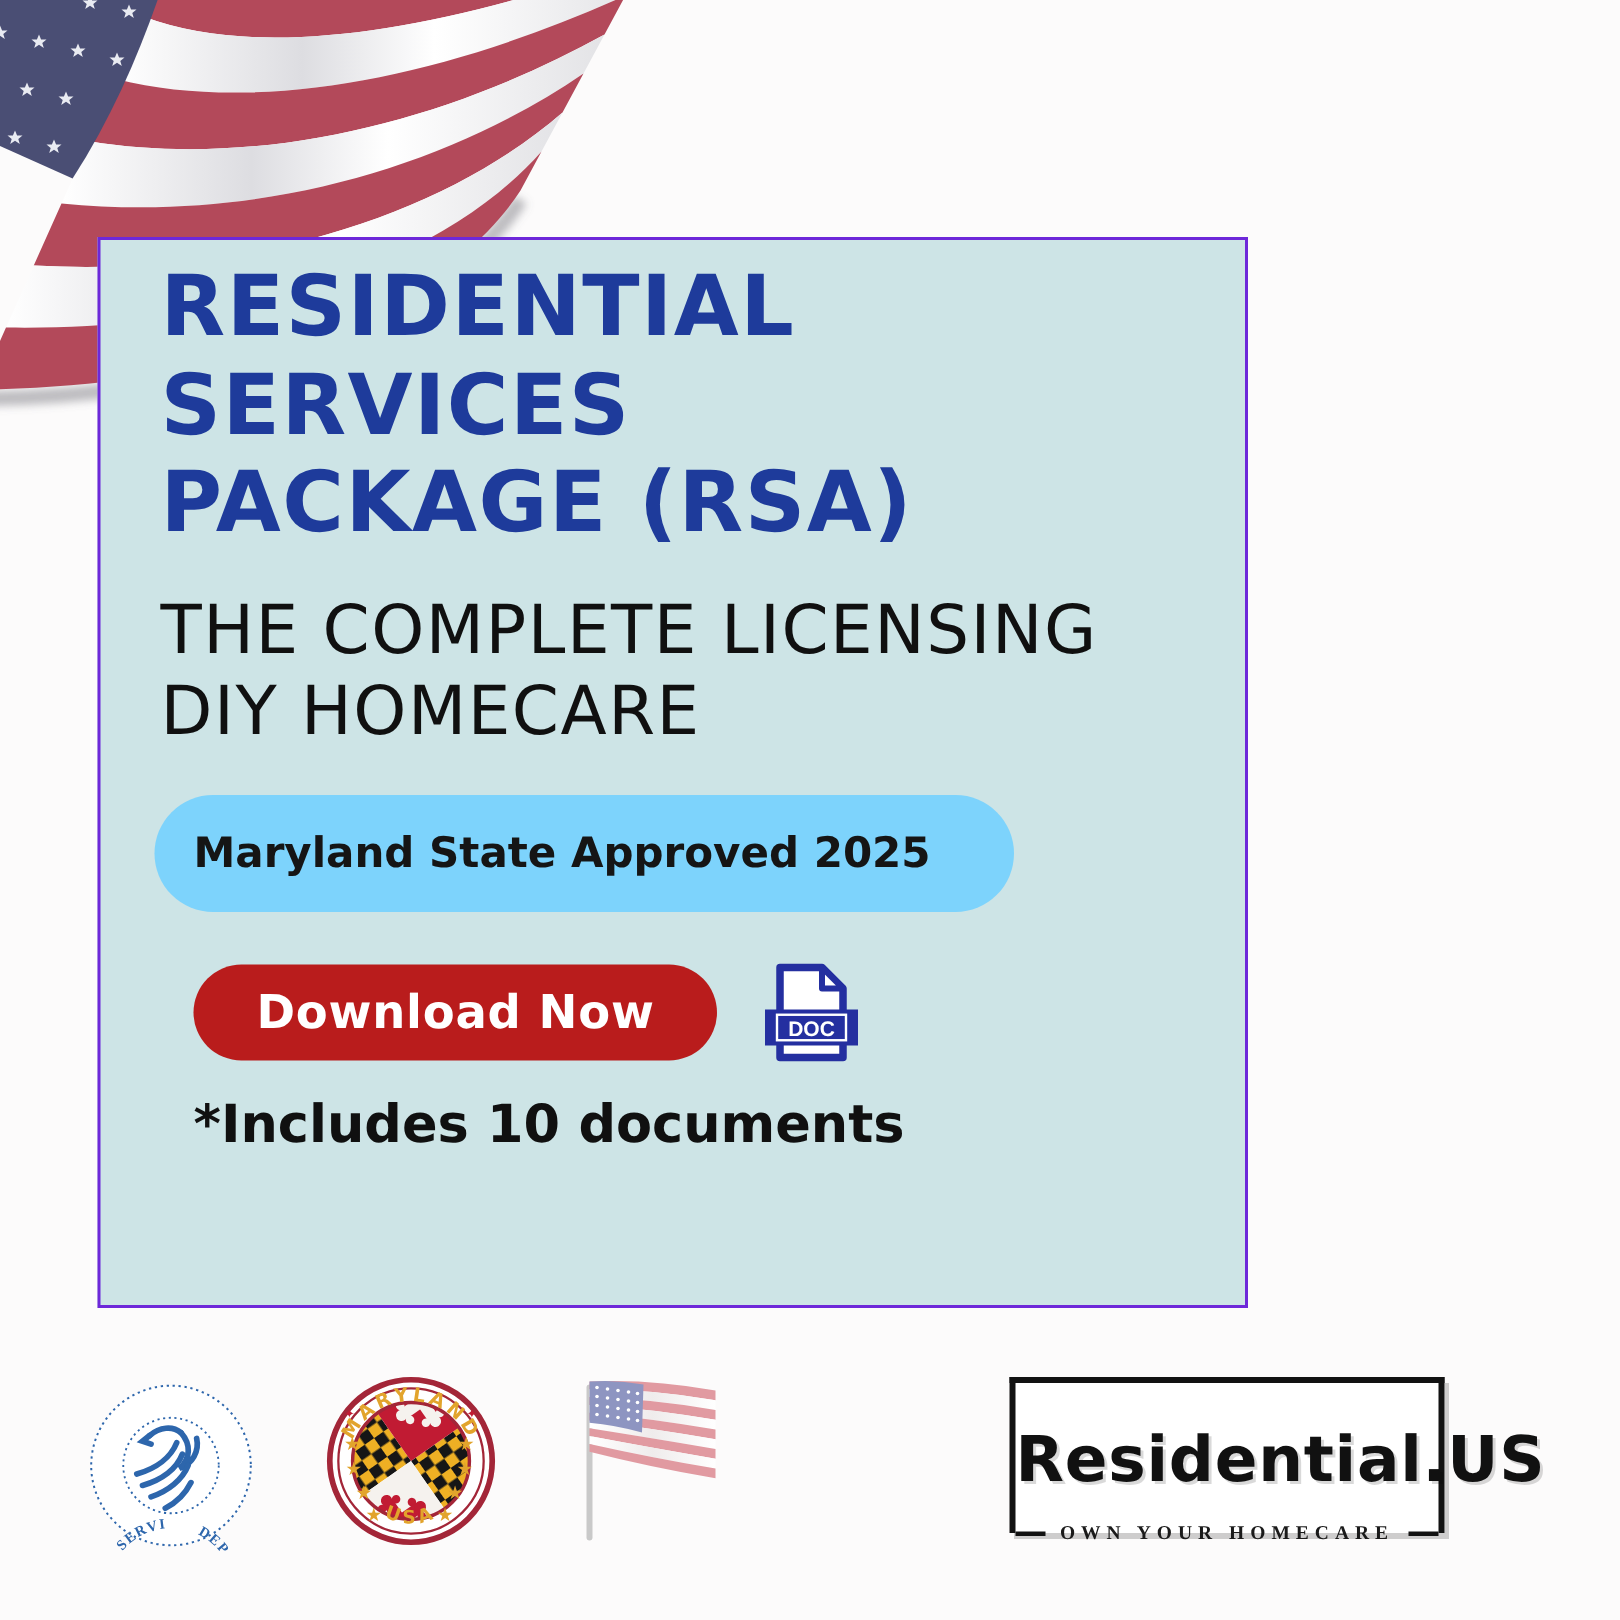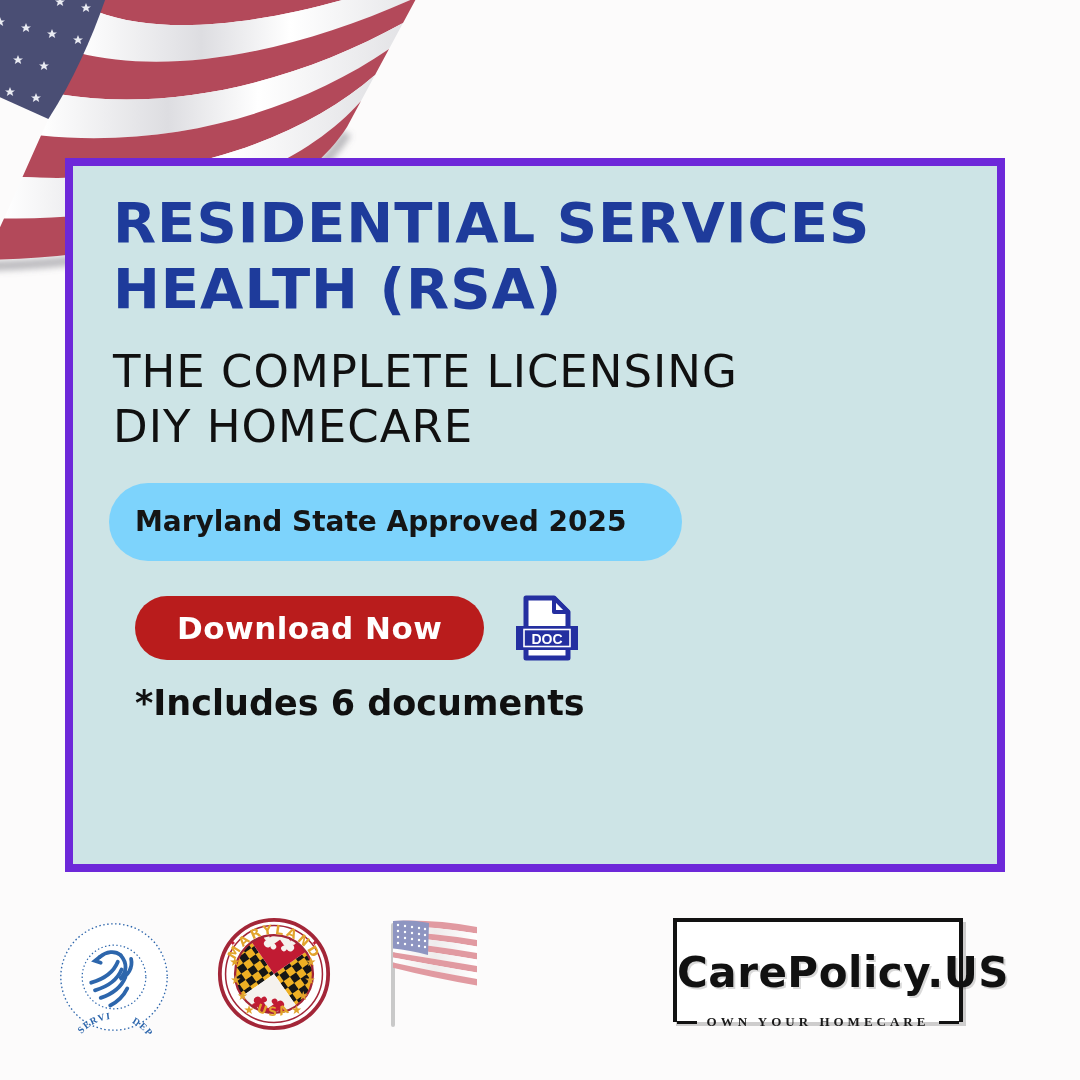--- a/index.html
+++ b/index.html
@@ -5,23 +5,23 @@
   html,body{margin:0;padding:0;}
   body{
     width:1080px;height:1080px;position:relative;overflow:hidden;
     background:#fcfbfb;
     font-family:"Liberation Sans", sans-serif;
   }
   
   .flag-deco{position:absolute;left:0;top:0;width:460px;height:345px;}
   
   .card{
-    position:absolute;left:65px;top:158px;width:940px;height:714px;
-    box-sizing:border-box;border:8px solid #6d28d9;background:#cde4e6;
-    padding:16px 40px;
+    position:absolute;left:65px;top:158px;width:767px;height:714px;
+    box-sizing:border-box;border:2px solid #6d28d9;background:#cde4e6;
+    padding:4px 40px;
   }
   .title{
     margin-top:8px;font-size:56px;line-height:1.17;font-weight:bold;
     color:#1e3b9b;letter-spacing:1px;
     font-family:"DejaVu Sans","Liberation Sans",sans-serif;
   }
   .subtitle{
     margin-top:24px;font-size:45px;line-height:1.22;font-weight:normal;
     color:#101010;letter-spacing:1px;
     font-family:"DejaVu Sans","Liberation Sans",sans-serif;
@@ -123,42 +123,42 @@
       <use href="#st" x="10" y="92"></use>
       <use href="#st" x="36" y="98"></use>
     <use href="#st" x="-24" y="118"></use>
       <use href="#st" x="2" y="124"></use>
   </g>
 </svg>
 
 <div class="card">
   <div class="title">
     <div>RESIDENTIAL SERVICES</div>
-    <div>HEALTH (RSA)</div>
+    <div>PACKAGE (RSA)</div>
   </div>
   <div class="subtitle">
     <div>THE COMPLETE LICENSING</div>
     <div>DIY HOMECARE</div>
   </div>
   <div>
     <div class="badge">Maryland State Approved 2025</div>
   </div>
   <div class="btn-row">
     <button class="download-btn">Download Now</button>
     <svg class="doc-icon" viewBox="0 0 70 66" aria-hidden="true">
 
       <path d="M14,3 L42,3 L56,17 L56,63 L14,63 Z" fill="#ffffff" stroke="#242fa0" stroke-width="5" stroke-linejoin="round"></path>
       <path d="M42,3 L42,17 L56,17 Z" fill="#ffffff" stroke="#242fa0" stroke-width="4" stroke-linejoin="round"></path>
 
       <rect x="4" y="31" width="62" height="24" fill="#242fa0"></rect>
       <rect x="12" y="34.5" width="46" height="17" fill="none" stroke="#ffffff" stroke-width="1.6"></rect>
       <text x="35" y="48.5" text-anchor="middle" font-family="Liberation Sans, sans-serif" font-weight="bold" font-size="14" fill="#ffffff">DOC</text>
     </svg>
   </div>
-  <div class="note">*Includes 6 documents</div>
+  <div class="note">*Includes 10 documents</div>
 </div>
 
 <svg class="seal hhs" viewBox="0 0 120 120" aria-hidden="true">
   <defs>
     <path id="hhsring" d="M60,104 A44,44 0 1 1 59.9,104"></path>
   </defs>
   <circle cx="60" cy="60" r="56" fill="#ffffff" stroke="#2d66ac" stroke-width="1.4" stroke-dasharray="1.6 2.6"></circle>
   <circle cx="60" cy="60" r="33.5" fill="none" stroke="#2d66ac" stroke-width="1.3" stroke-dasharray="1.5 2.5"></circle>
   <text font-family="Liberation Serif, serif" font-size="10.2" letter-spacing="1" fill="#2d66ac" font-weight="bold">
     <textPath href="#hhsring" startOffset="7%">DEPARTMENT OF HEALTH &amp; HUMAN SERVICES · USA ·</textPath>
@@ -281,17 +281,17 @@
       <circle cx="42" cy="26" r="1.2"></circle>
     <circle cx="15" cy="28" r="1.2"></circle>
       <circle cx="22" cy="29" r="1.2"></circle>
       <circle cx="29" cy="30" r="1.2"></circle>
       <circle cx="36" cy="31" r="1.2"></circle>
       <circle cx="42" cy="32" r="1.2"></circle>
   </g>
 </svg>
 
 <div class="cp-box">
-  <div class="cp-brand">CarePolicy.US</div>
+  <div class="cp-brand">Residential.US</div>
   <div class="cp-tagline">
     <span>OWN YOUR HOMECARE</span>
   </div>
 </div>
 
 </body></html>

